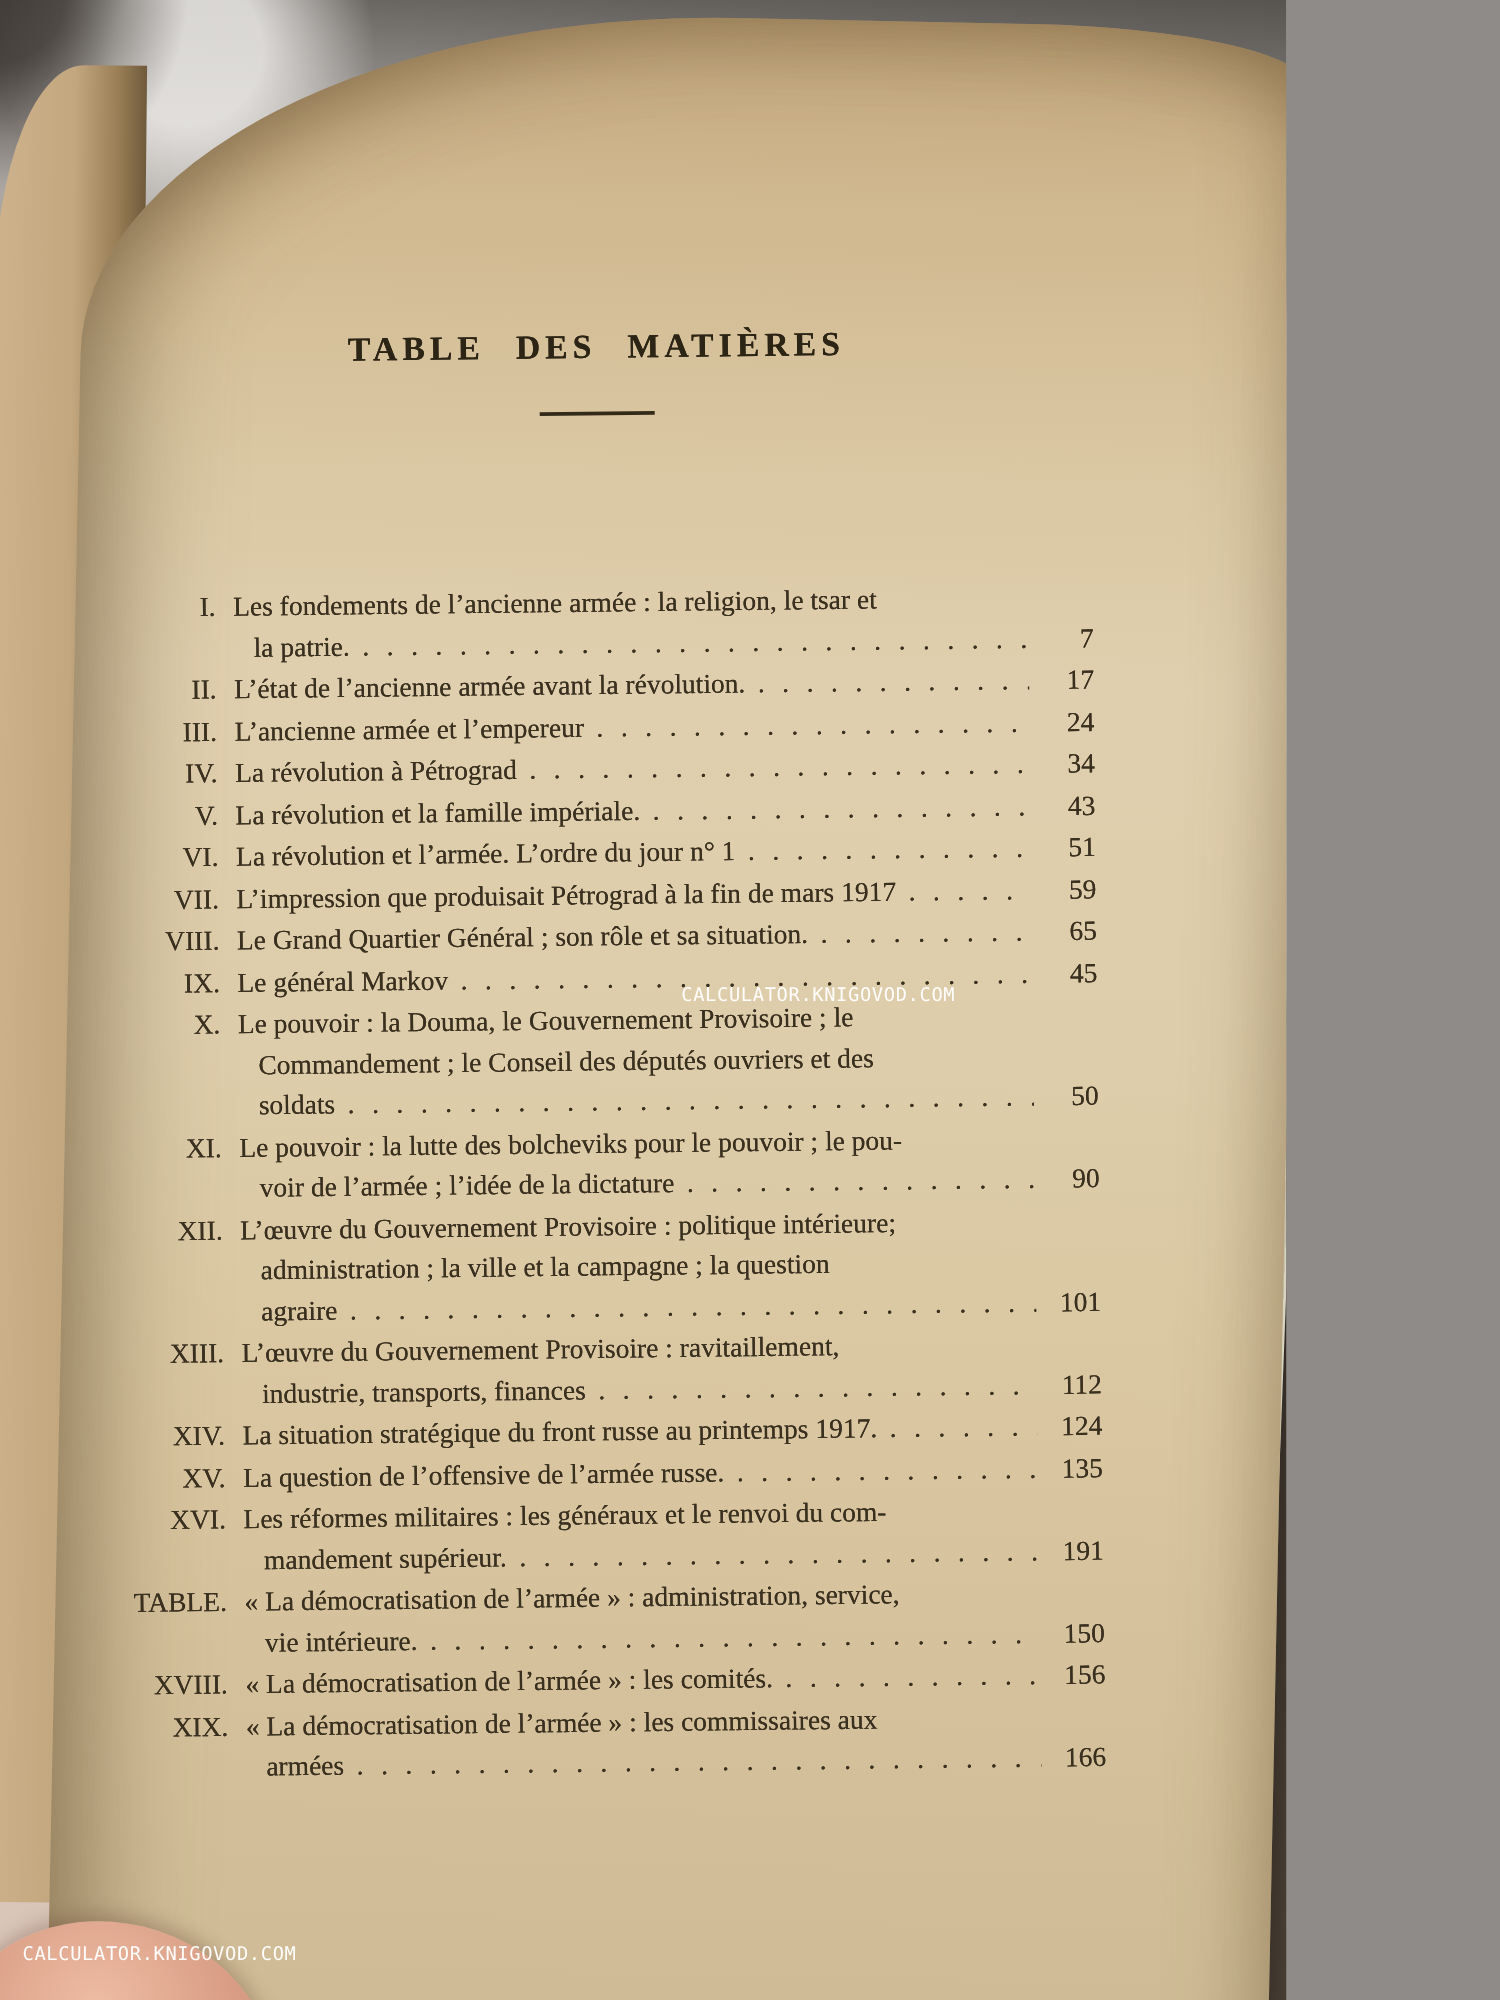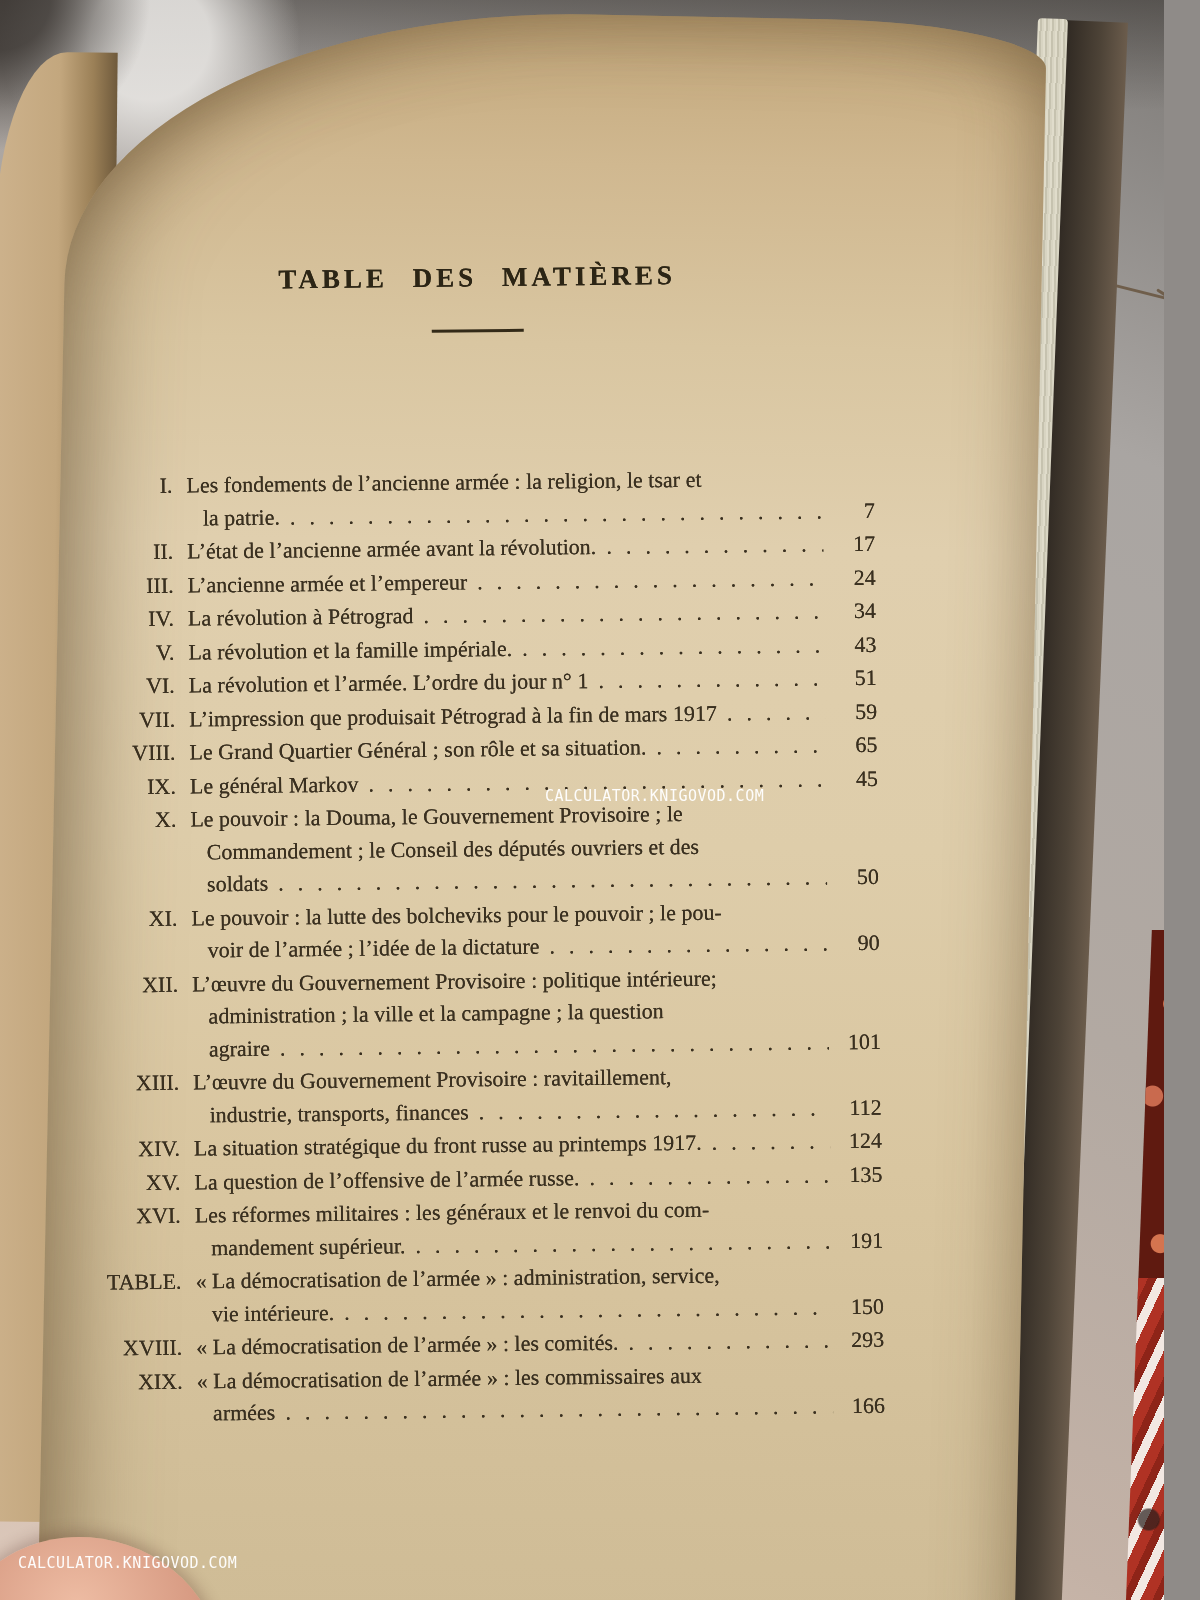--- a/index.html
+++ b/index.html
@@ -1,17 +1,17 @@
 <!DOCTYPE html>
 <html><head>
 <meta charset="utf-8">
 <style>
   html,body{margin:0;padding:0;background:#8f8b88;}
   #canvas{
-    position:relative;width:1164px;height:1600px;overflow:hidden;
+    position:relative;width:1029px;height:1600px;overflow:hidden;
     font-family:"Liberation Serif", serif;
   }
   
   .bg-surface{
     position:absolute;inset:0;
     background:
       radial-gradient(circle at 0px 0px, rgba(55,50,46,.8) 0 50px, rgba(55,50,46,0) 150px),
       radial-gradient(circle at 150px 40px, rgba(235,233,230,.85) 0 60px, rgba(235,233,230,0) 150px),
       linear-gradient(to bottom, rgba(42,38,34,.45), rgba(42,38,34,0) 110px),
       linear-gradient(205deg,#7d7a77 0%,#a9a5a2 22%,#b2a9a2 50%,#c4b2a6 75%,#ddc9bb 100%);
@@ -307,21 +307,21 @@
               <span class="pgnum">150</span>
             </div>
           </div>
   </div>
         <div class="toc-row">
     <div class="toc-num">XVIII.</div>
     <div class="toc-body">
             <div class="tline last">
               <span class="txt">« La démocratisation de l’armée » : les comités.</span>
               <span class="dots">............................................................</span>
-              <span class="pgnum">293</span>
+              <span class="pgnum">156</span>
             </div>
           </div>
   </div>
         <div class="toc-row">
     <div class="toc-num">XIX.</div>
     <div class="toc-body">
             <div class="tline"><span class="txt">« La démocratisation de l’armée » : les commissaires aux</span></div>
             <div class="tline cont last">
               <span class="txt">armées</span>
               <span class="dots">............................................................</span>

